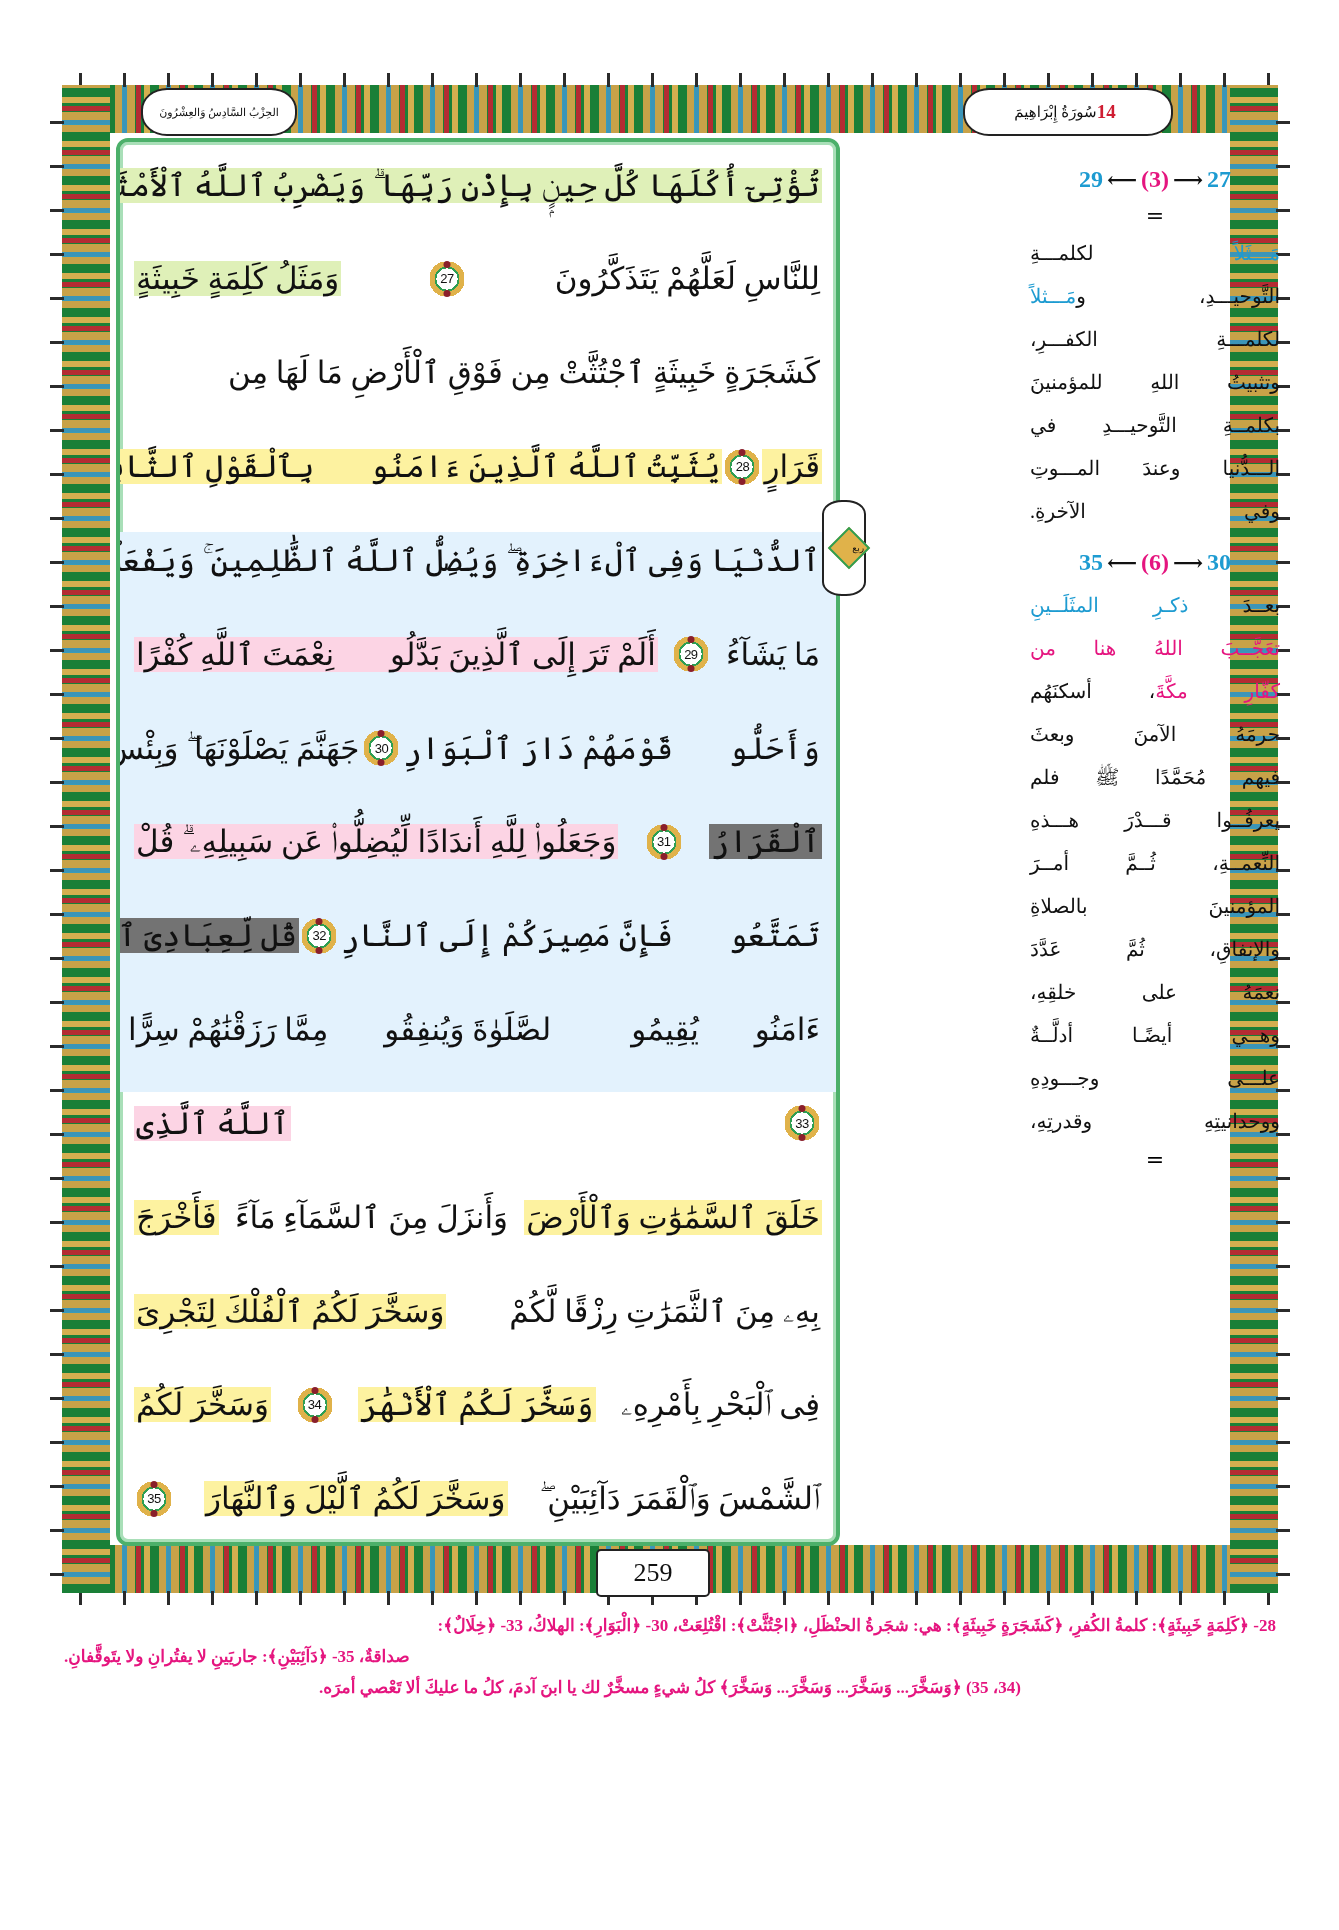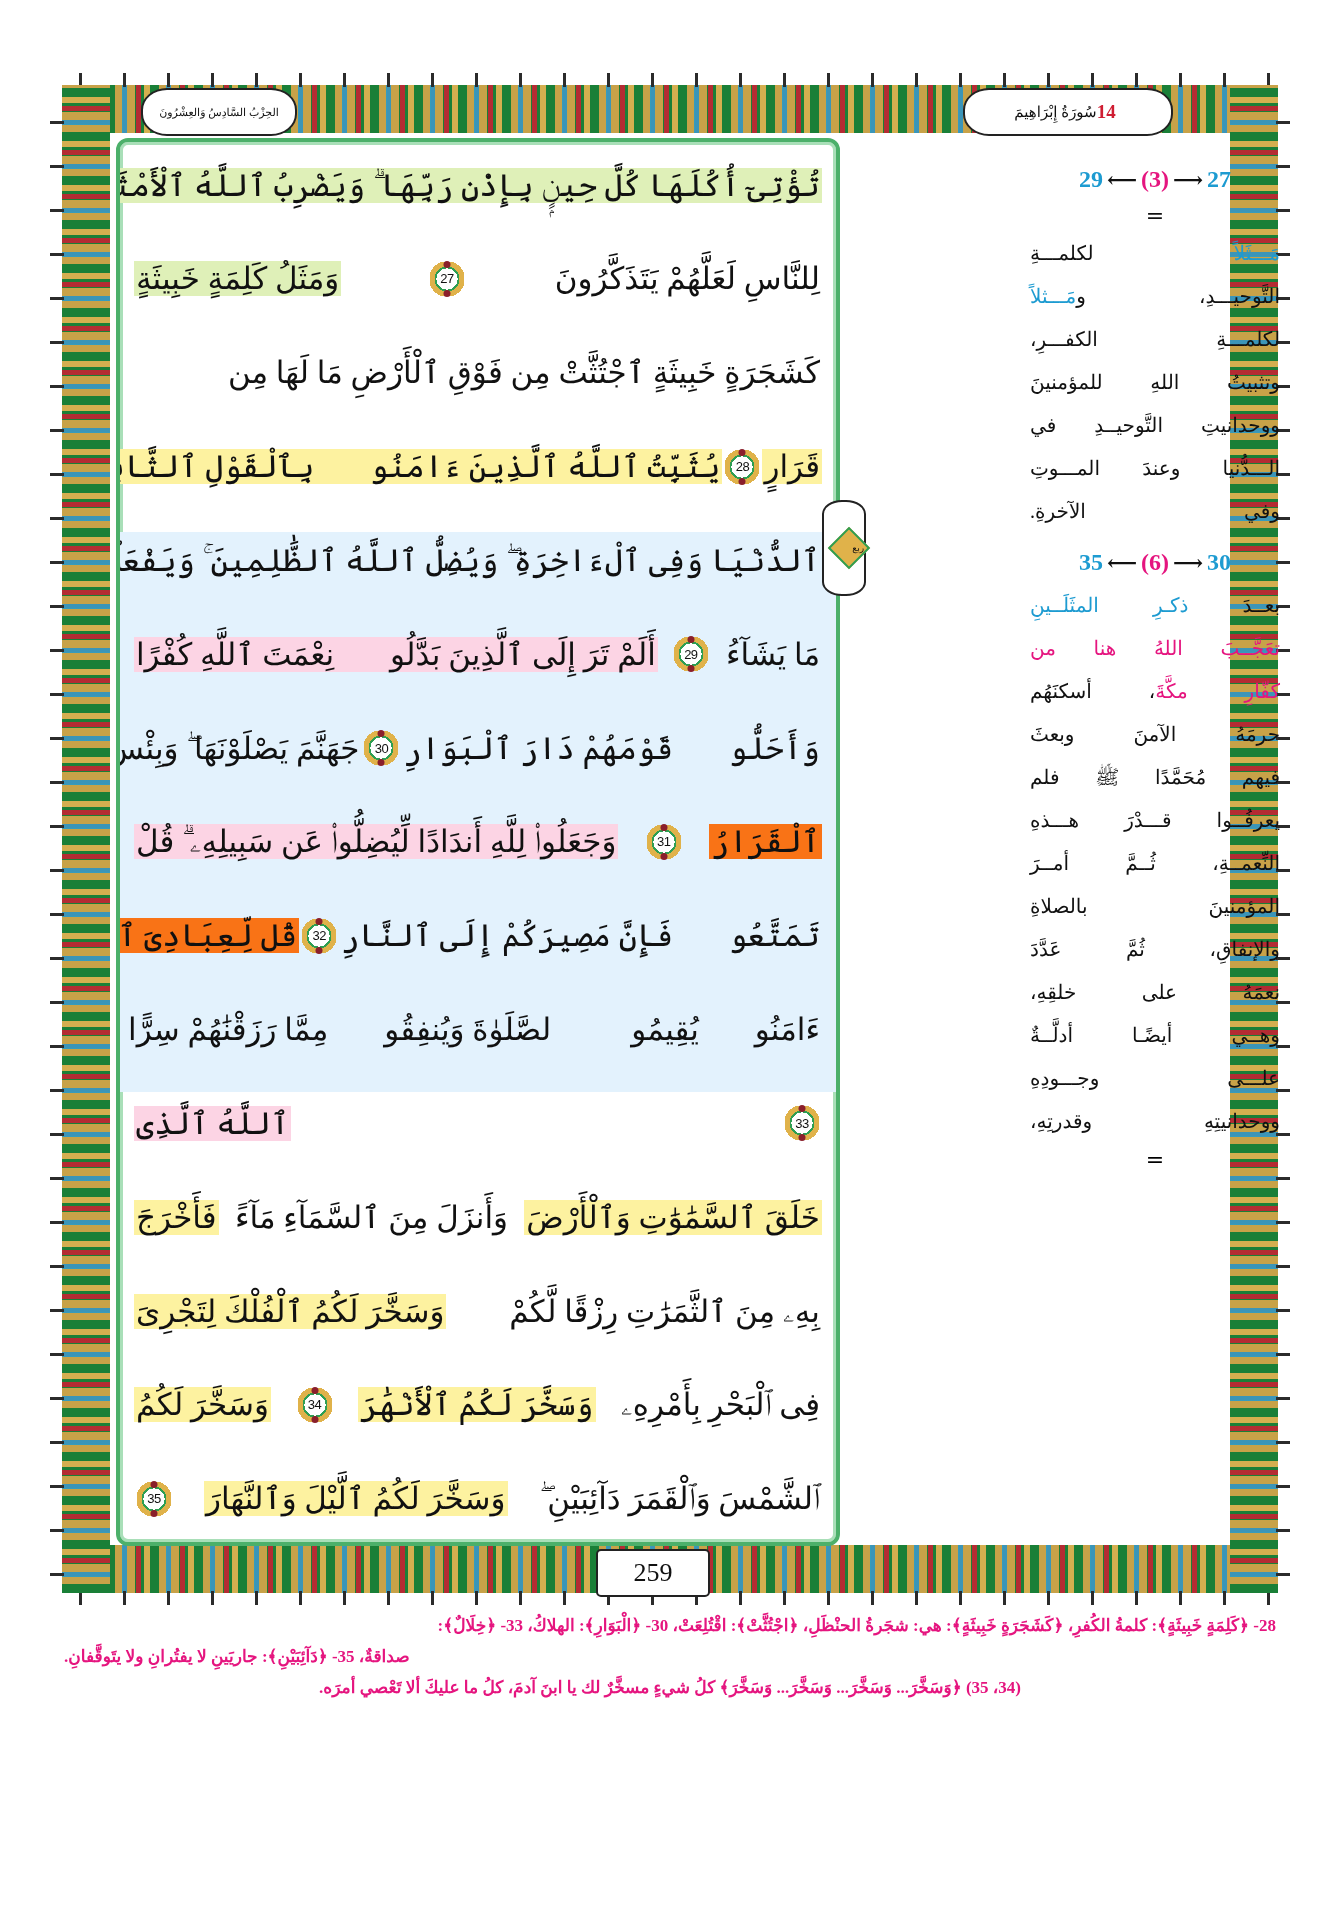--- a/index.html
+++ b/index.html
@@ -139,21 +139,21 @@
     font-family:"Liberation Serif","DejaVu Serif",serif;
     font-size:31px;line-height:1.0;color:#111;
     white-space:nowrap;text-align:justify;
     display:flex;align-items:center;justify-content:space-between;
     height:66px;letter-spacing:-0.5px;
   }
   .ayah-line .seg{display:inline-block;padding:2px 2px;}
   .hl-green{background:#dff0b8;}
   .hl-yellow{background:#fdf2a0;}
   .hl-pink{background:#fcd4e4;}
-  .hl-blue{background:#f97316;}
+  .hl-blue{background:#737373;}
   
   .blueband{
     position:absolute;left:0;right:0;background:#e3f2fd;z-index:0;
   }
   #ayah-lines > *{position:relative;z-index:1;}
 
   
   .ayah-marker{
     display:inline-flex;align-items:center;justify-content:center;
     width:34px;height:34px;flex:0 0 34px;margin:0 3px;
@@ -341,21 +341,21 @@
       <span class="arrow">⟶</span>
       <span class="from">27</span>
     </div>
 
     <div class="eq">=</div>
     <div id="cmt1">
         <div class="cmt-p"><span class="c-blue">مَـــثَلاً</span> لكلمـــةِ</div>
         <div class="cmt-p">التَّوحيـــدِ، و<span class="c-blue">مَـــثلاً</span></div>
         <div class="cmt-p">لكلمـــةِ الكفـــرِ،</div>
         <div class="cmt-p">وتثبيتُ اللهِ للمؤمنينَ</div>
-        <div class="cmt-p">ووحدانيتِ التَّوحيــدِ في</div>
+        <div class="cmt-p">بكلمــةِ التَّوحيـــدِ في</div>
         <div class="cmt-p">الـــدُّنيا وعندَ المـــوتِ</div>
         <div class="cmt-p">وفي الآخرةِ.</div>
       </div>
 
     <div class="range-bar" style="margin-top:18px;">
       <span class="to">35</span>
       <span class="arrow">⟵</span>
       <span class="count">(6)</span>
       <span class="arrow">⟶</span>
       <span class="from">30</span>

